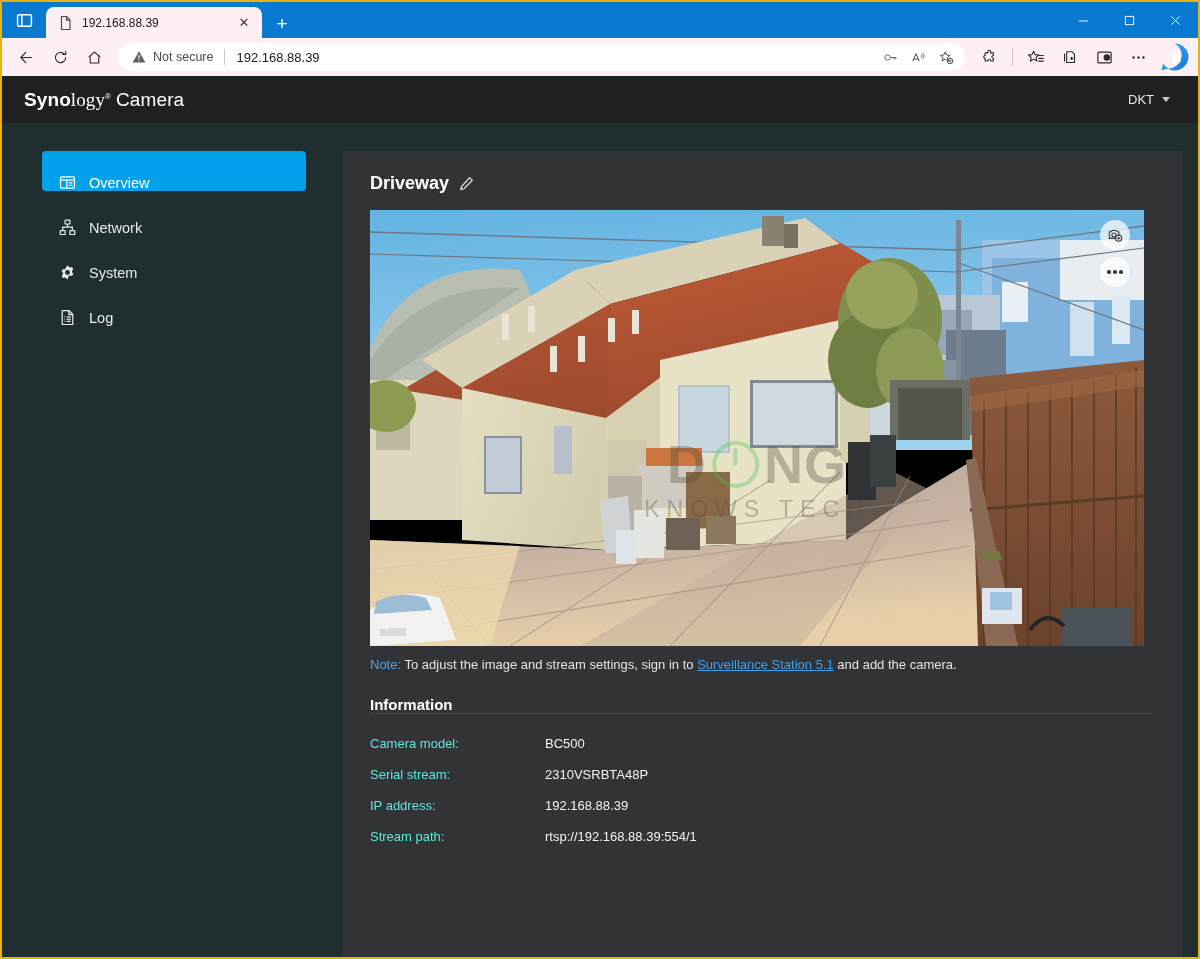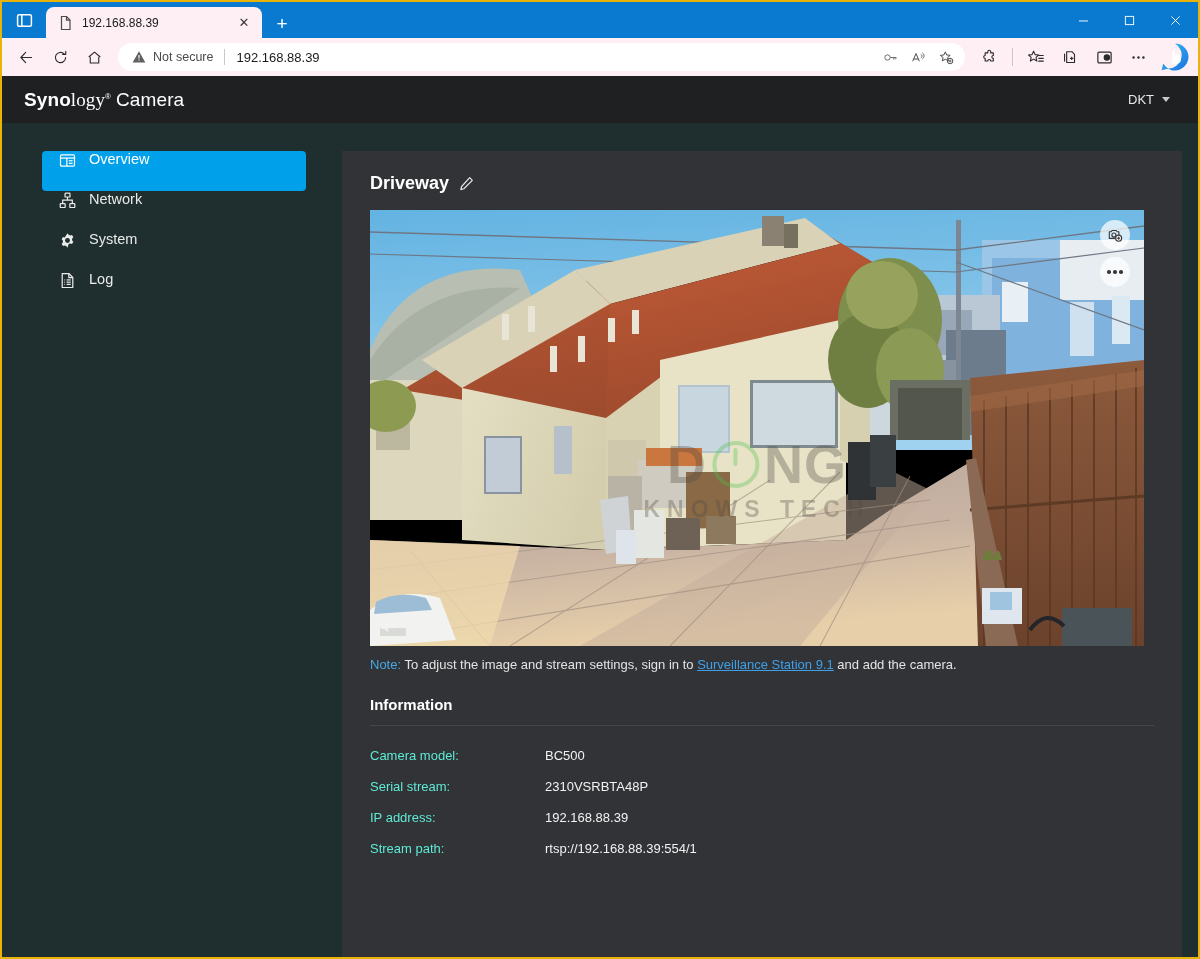--- a/index.html
+++ b/index.html
@@ -110,22 +110,22 @@
     font-size: 13px; color: #e8e8e8; padding: 4px 6px;
   }
   .caret { width: 0; height: 0; border-left: 4px solid transparent;
            border-right: 4px solid transparent; border-top: 5px solid #c9c9c9; }
 
   .body-area { flex: 1; display: flex; padding: 28px 0 0 0; position: relative; }
 
   
   .sidebar { width: 340px; flex: 0 0 340px; padding: 0 36px 0 40px; }
   .nav-item {
-    height: 40px; border-radius: 4px; display: flex; align-items: flex-start;
-    gap: 13px; padding: 0 16px; 
+    height: 40px; border-radius: 4px; display: flex; align-items: flex-end;
+    gap: 13px; padding: 0 16px; margin-bottom: 5px;
     color: #e9eaea; font-size: 14.5px;
   }
   .nav-item.active { background: #00a0ea; color: #fff; }
   .nav-icon { width: 18px; height: 18px; display: flex; align-items: center; justify-content: center; flex:0 0 18px;}
   .nav-icon svg { width: 17px; height: 17px; }
 
   
   .content {
     flex: 1; background: #313337; margin-right: 16px;
     padding: 22px 28px 0 28px; align-self: flex-start;
@@ -172,32 +172,32 @@
     width: 47px; height: 47px; border-radius: 50%;
     border: 4px solid #49c247; position: relative; margin: 0 3px;
   }
   .wm-o::after {
     content: ""; position: absolute; left: 50%; top: 3px;
     transform: translateX(-50%);
     width: 4px; height: 18px; background: #49c247; border-radius: 2px;
   }
   .wm-sub {
     font-size: 23px; color: #4e4a42; letter-spacing: 7px;
-    margin-top: 5px; font-weight: 700;
+    margin-top: 5px; font-weight: 400;
   }
 
   .note {
     margin-top: 11px; font-size: 13px; color: #e3e3e3;
   }
   .note .lbl { color: #4aa8e0; }
   .note a { color: #3fa0e8; text-decoration: underline; }
 
   .section-title {
     margin-top: 24px; font-size: 15px; font-weight: bold; color: #ffffff;
-    padding-bottom: 12px; border-bottom: 1px solid #444549;
+    border-bottom: 1px solid #444549;
   }
   .info-table { margin-top: 14px; }
   .info-row { display: flex; height: 31px; align-items: center; }
   .info-key { width: 175px; flex: 0 0 175px; font-size: 13px; color: #5eead4; }
   .info-val { font-size: 13px; color: #f2f2f2; }
 </style>
 </head>
 <body>
 
 <div class="window">
@@ -607,21 +607,21 @@
               <path d="M2 6.6h3.2L9 3.2v11.6L5.2 11.4H2z"></path>
               <line x1="12.4" y1="6.3" x2="17.4" y2="11.3" stroke-linecap="round"></line>
               <line x1="17.4" y1="6.3" x2="12.4" y2="11.3" stroke-linecap="round"></line>
             </svg>
           </div>
         </div>
 
         <div class="note">
           <span class="lbl">Note:</span>
           <span>To adjust the image and stream settings, sign in to</span>
-          <a href="#">Surveillance Station 9.1</a>
+          <a href="#">Surveillance Station 5.1</a>
           <span>and add the camera.</span>
         </div>
 
         <div class="section-title">Information</div>
 
         <div class="info-table">
           <div class="info-row">
             <span class="info-key">Camera model:</span>
             <span class="info-val">BC500</span>
           </div>

